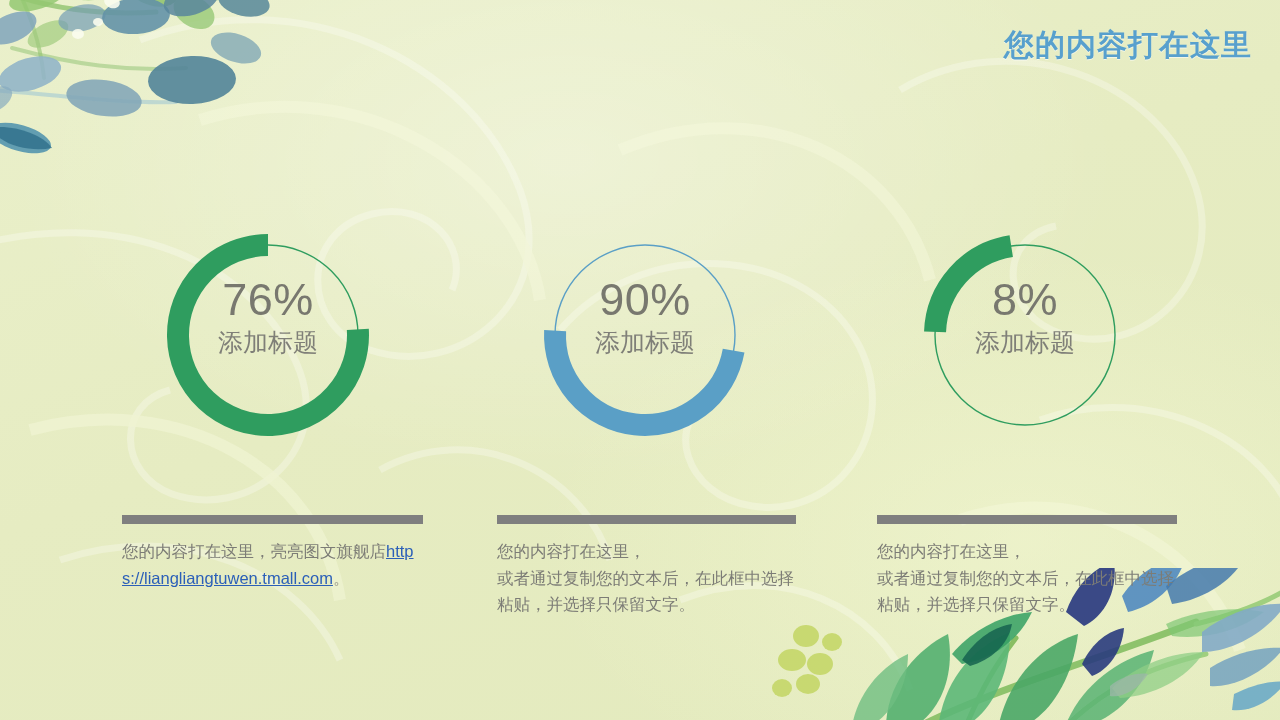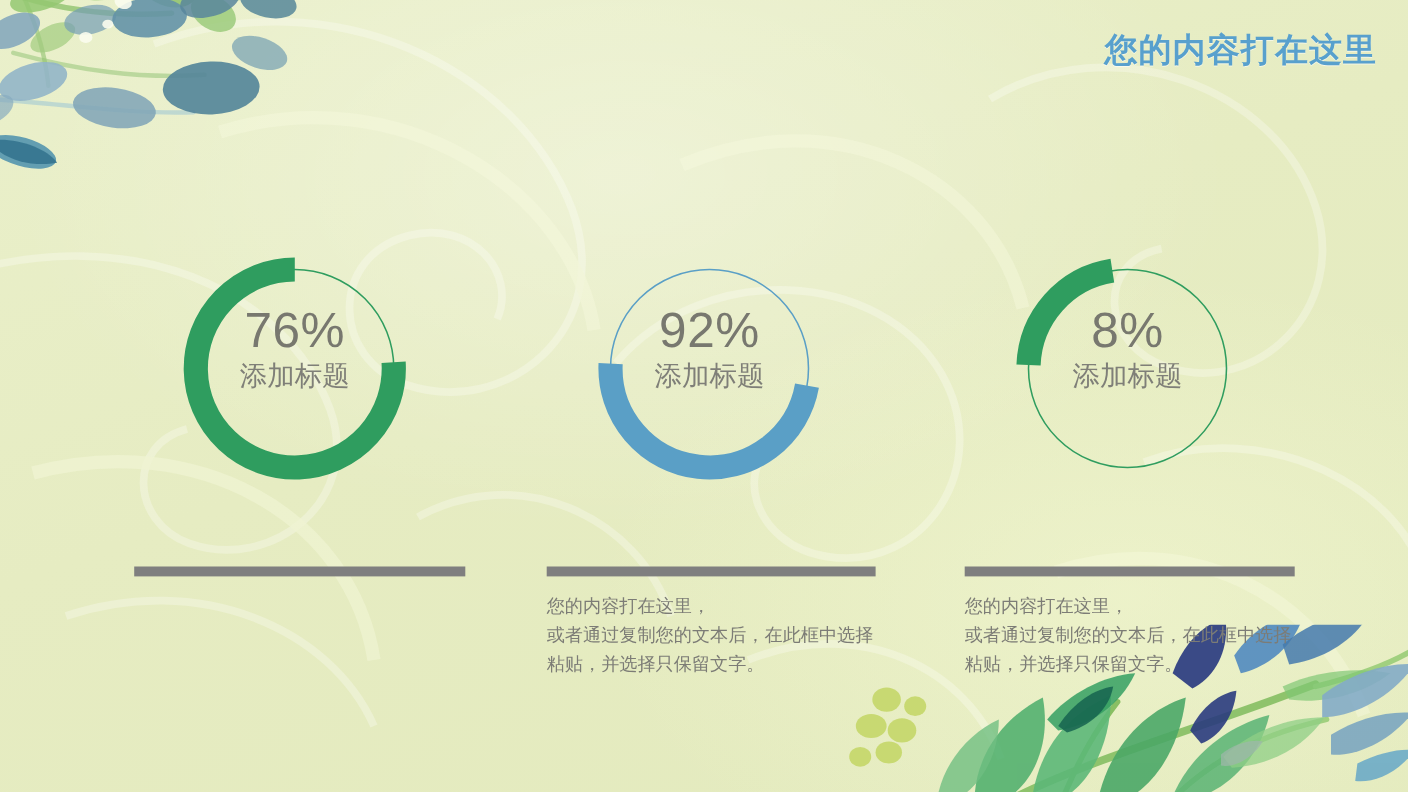--- a/index.html
+++ b/index.html
@@ -195,31 +195,32 @@
         <circle cx="170" cy="145" r="90" fill="none" stroke="#2f9d5f" stroke-width="1.4"></circle>
 
         <path d="M 170.00 55.00 A 90 90 0 1 0 259.82 139.35" fill="none" stroke="#2f9d5f" stroke-width="22"></path>
       </svg>
       <div class="donut-center">
         <div class="pct">76%</div>
         <div class="sub">添加标题</div>
       </div>
     </div>
     <div class="bar" id="bar-1"></div>
+    <div class="body-text" id="text-1"><span>您的内容打在这里，亮亮图文旗舰店</span><a class="link" href="#">https://liangliangtuwen.tmall.com</a><span>。</span></div>
   </div>
 
   <div class="col" id="col-2">
     <div class="donut">
       <svg width="340" height="300" viewBox="0 0 340 300" aria-hidden="true">
         <circle cx="170" cy="145" r="90" fill="none" stroke="#5a9fc6" stroke-width="1.4"></circle>
 
         <path d="M 258.63 160.63 A 90 90 0 0 1 80.11 140.60" fill="none" stroke="#5a9fc6" stroke-width="22"></path>
       </svg>
       <div class="donut-center">
-        <div class="pct">92%</div>
+        <div class="pct">90%</div>
         <div class="sub">添加标题</div>
       </div>
     </div>
     <div class="bar" id="bar-2"></div>
     <div class="body-text" id="text-2">您的内容打在这里，
 或者通过复制您的文本后，在此框中选择粘贴，并选择只保留文字。</div>
   </div>
 
   <div class="col" id="col-3">
     <div class="donut">

